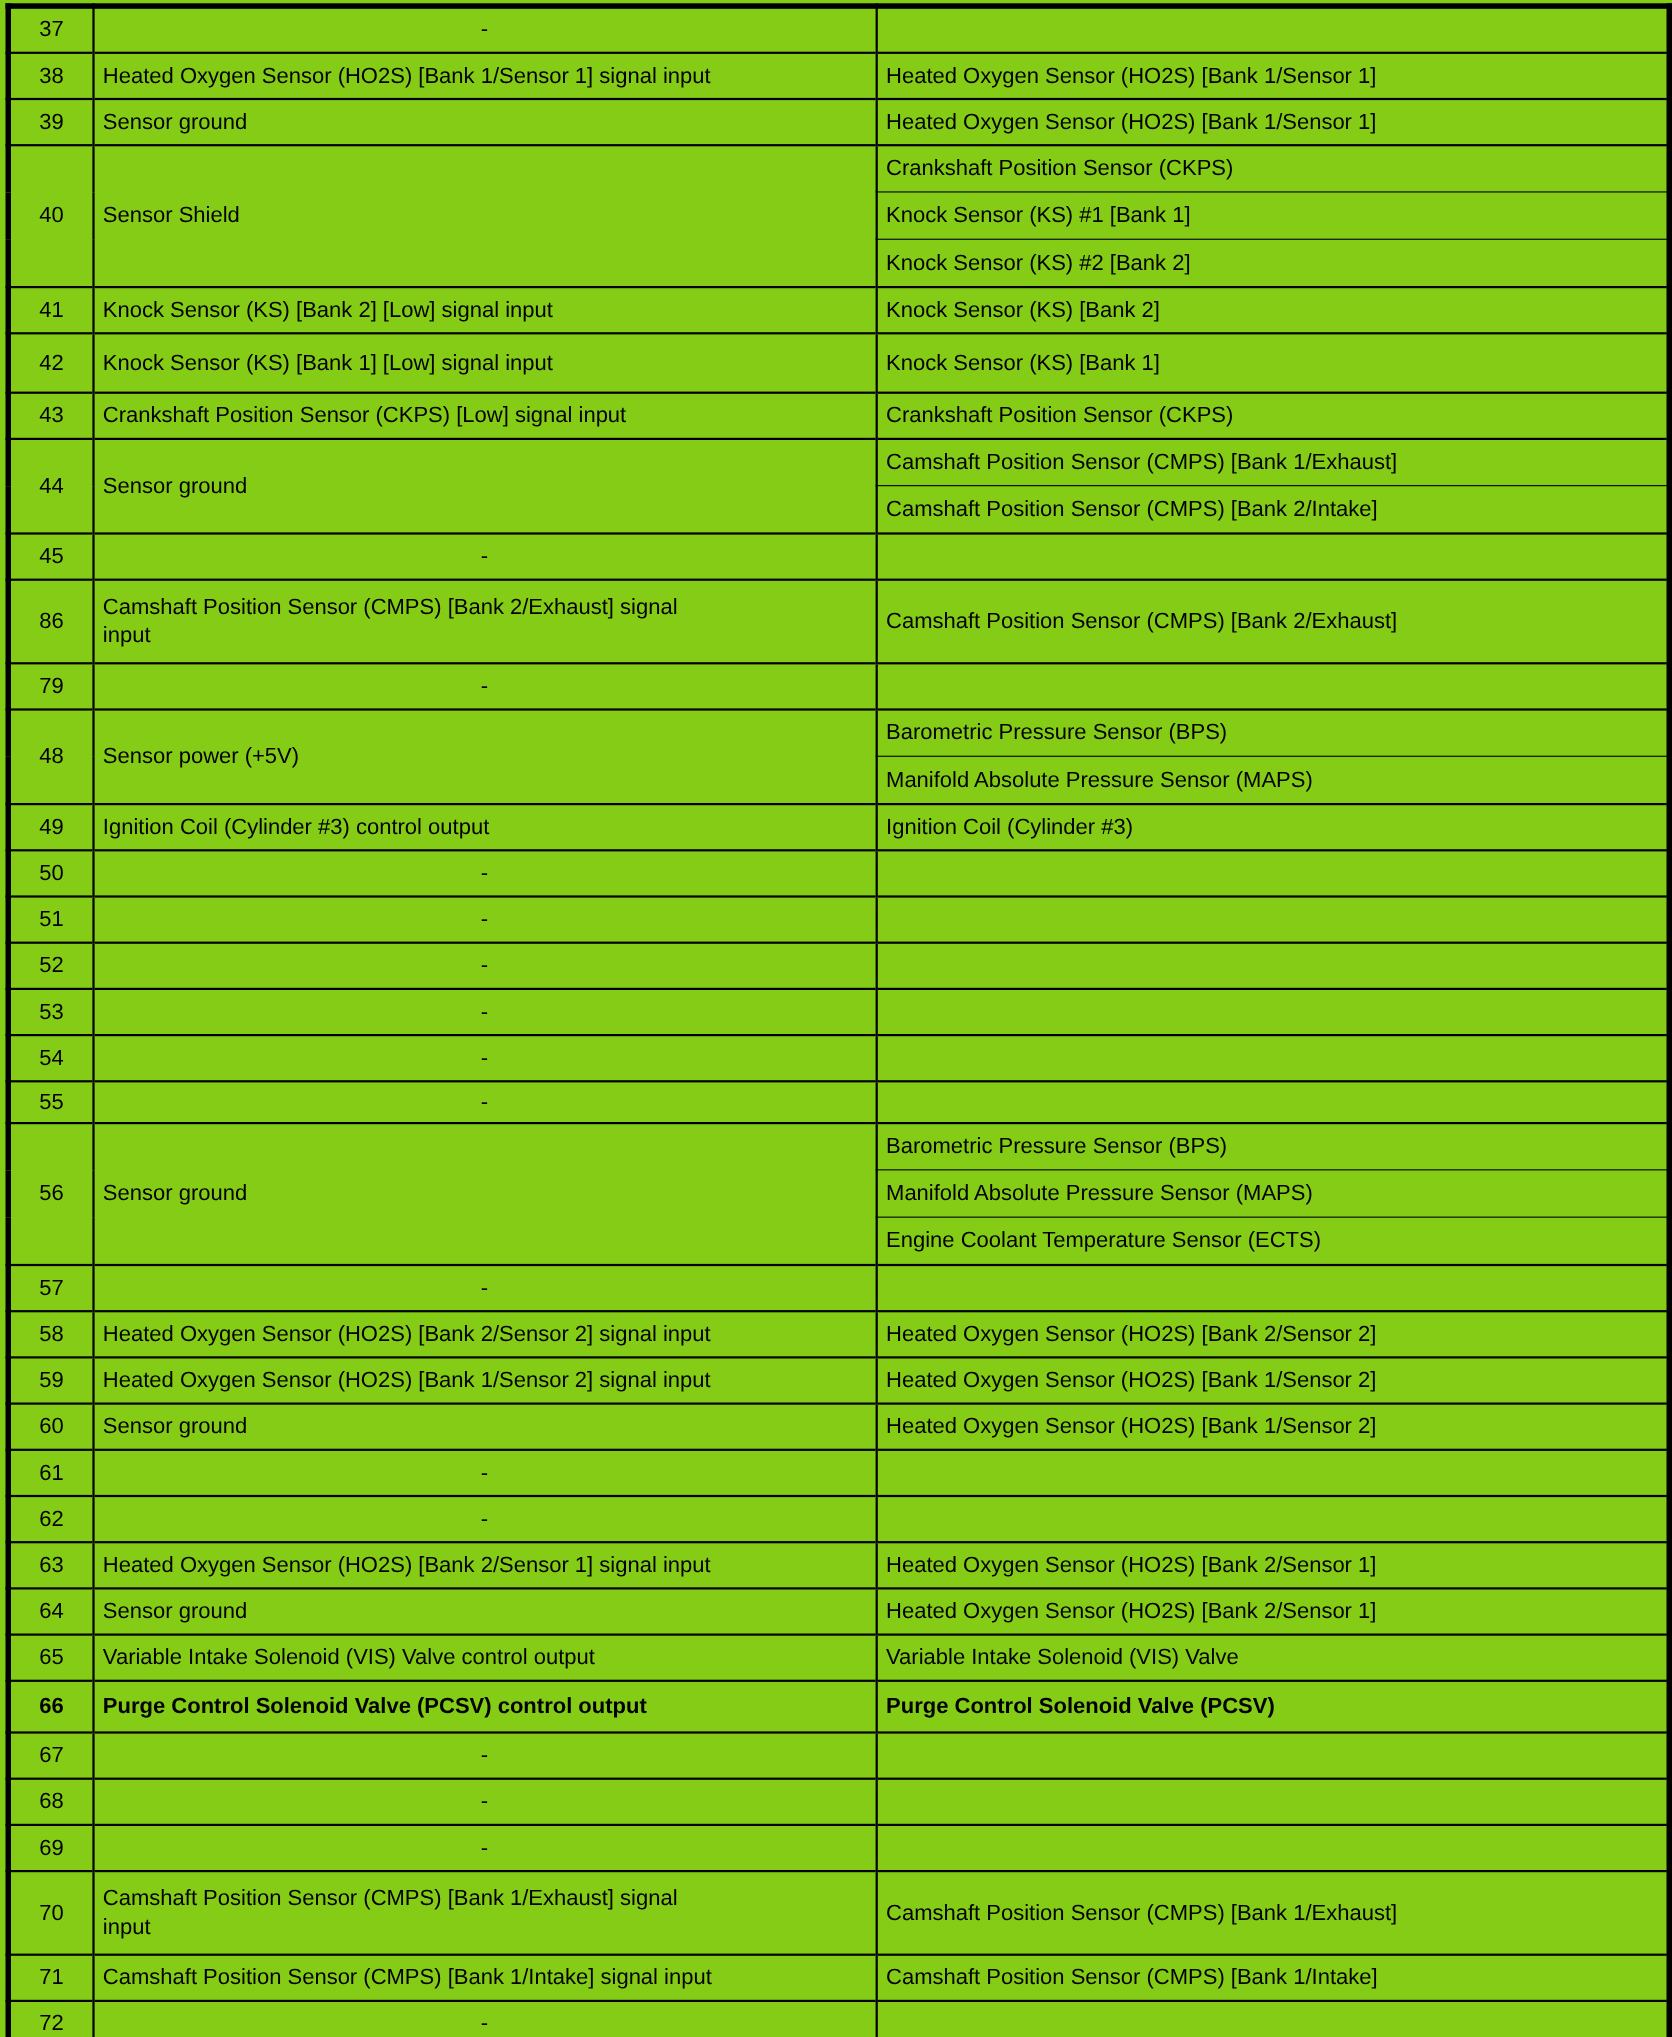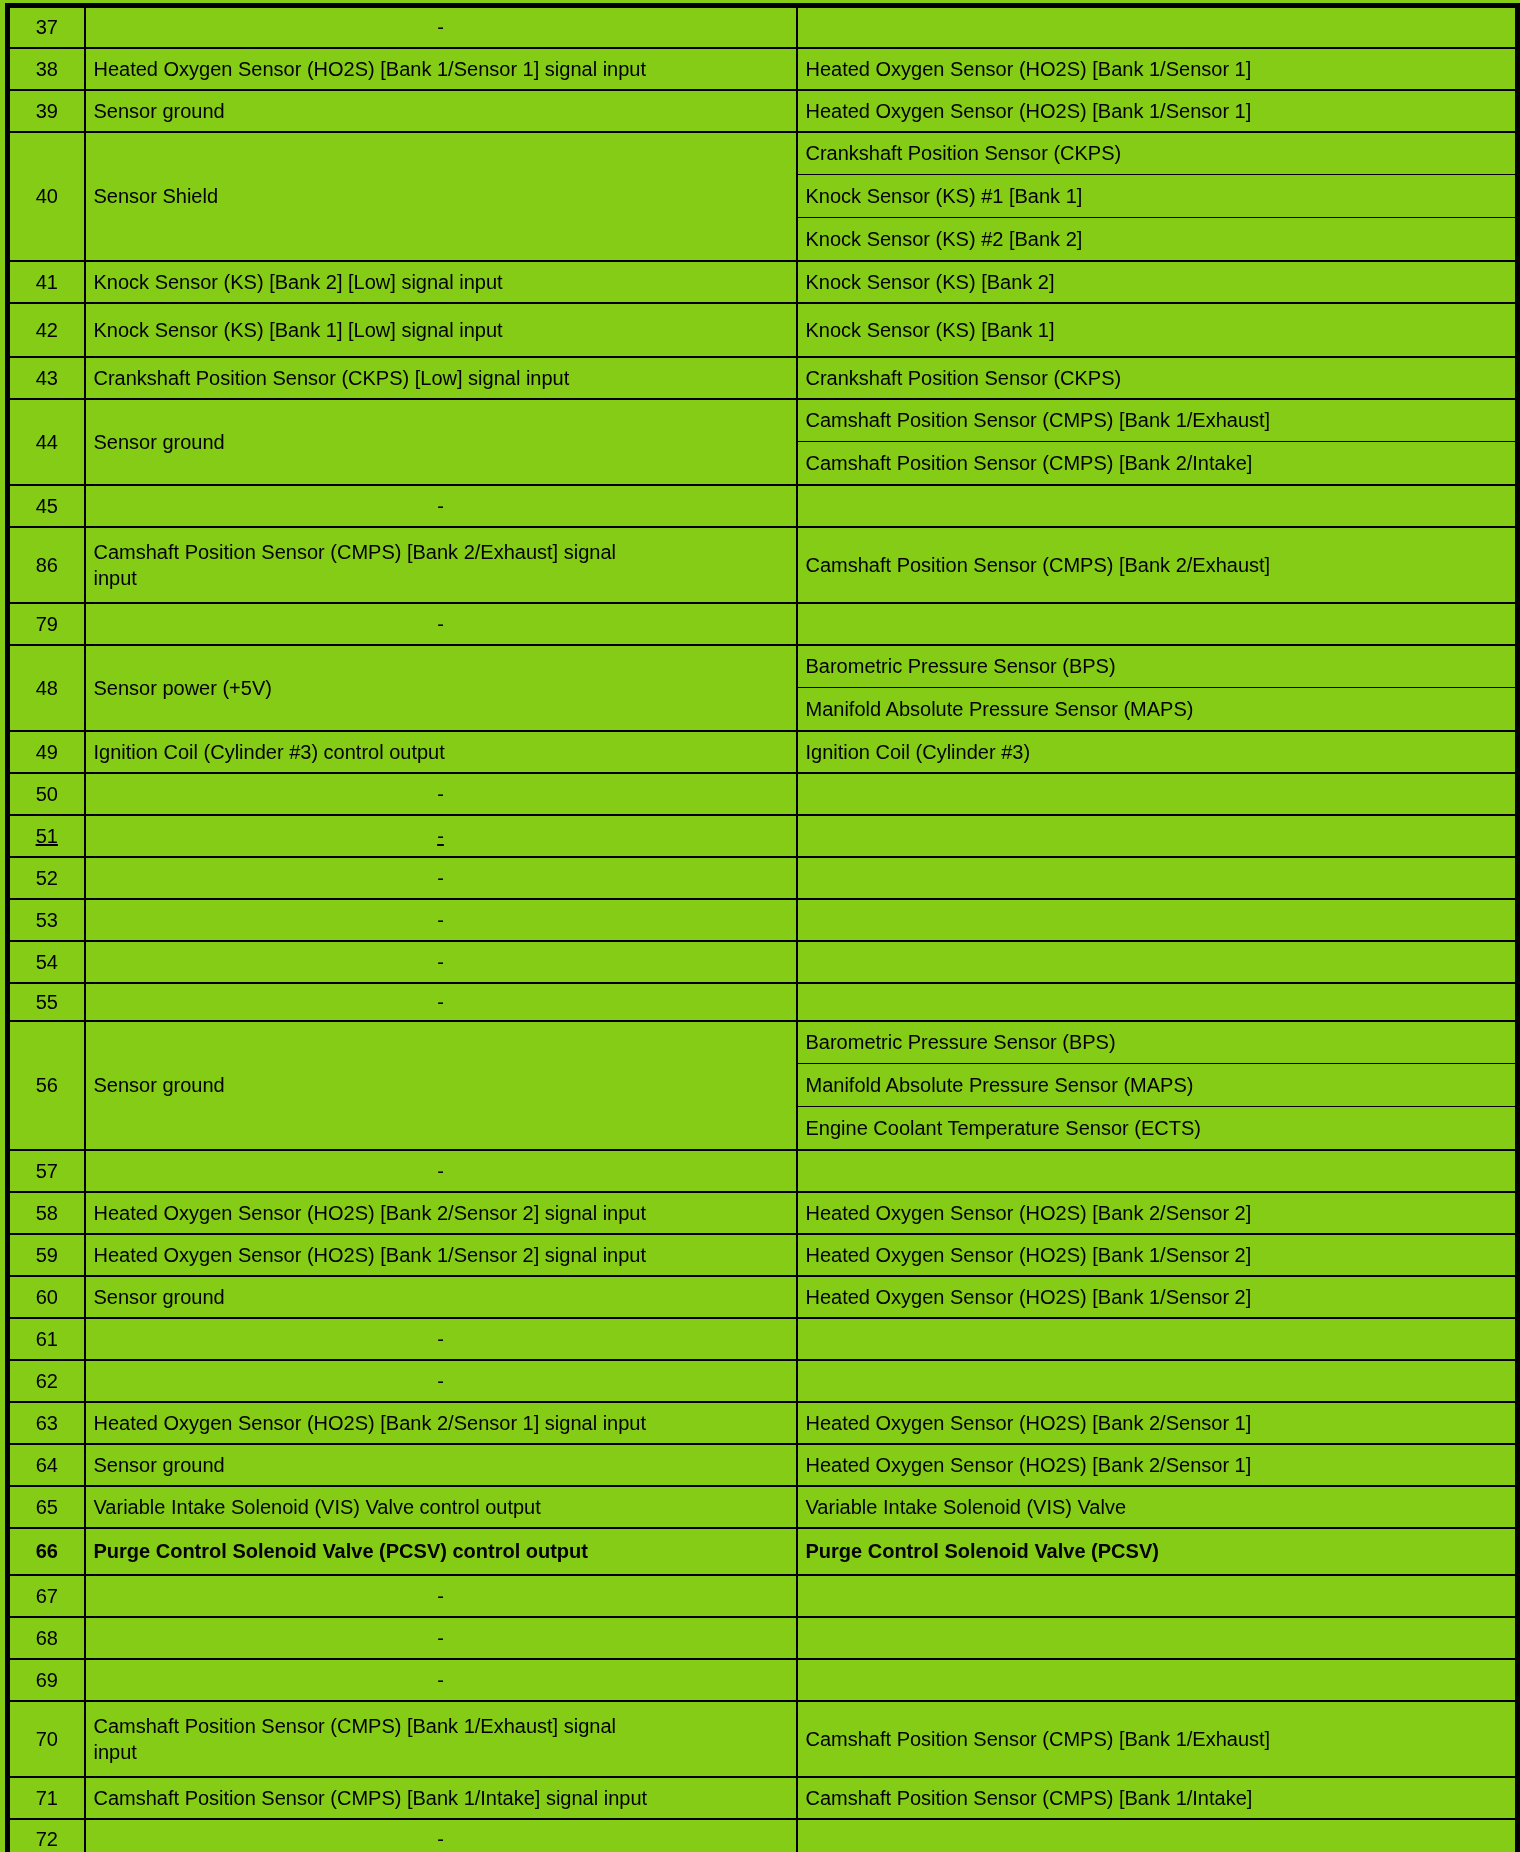--- a/index.html
+++ b/index.html
@@ -142,21 +142,21 @@
         <tr class="group-start" style="height: 42px;">
           <td class="pin" rowspan="1">49</td>
           <td class="desc" rowspan="1">Ignition Coil (Cylinder #3) control output</td>
           <td class="conn">Ignition Coil (Cylinder #3)</td>
         </tr>
         <tr class="group-start" style="height: 42px;">
           <td class="pin" rowspan="1">50</td>
           <td class="desc dash" rowspan="1">-</td>
           <td class="conn"></td>
         </tr>
-        <tr class="group-start" style="height: 42px; text-decoration: underline;">
+        <tr class="group-start" style="height: 42px;">
           <td class="pin" rowspan="1">51</td>
           <td class="desc dash" rowspan="1">-</td>
           <td class="conn"></td>
         </tr>
         <tr class="group-start" style="height: 42px;">
           <td class="pin" rowspan="1">52</td>
           <td class="desc dash" rowspan="1">-</td>
           <td class="conn"></td>
         </tr>
         <tr class="group-start" style="height: 42px; margin-top: 36px;">

